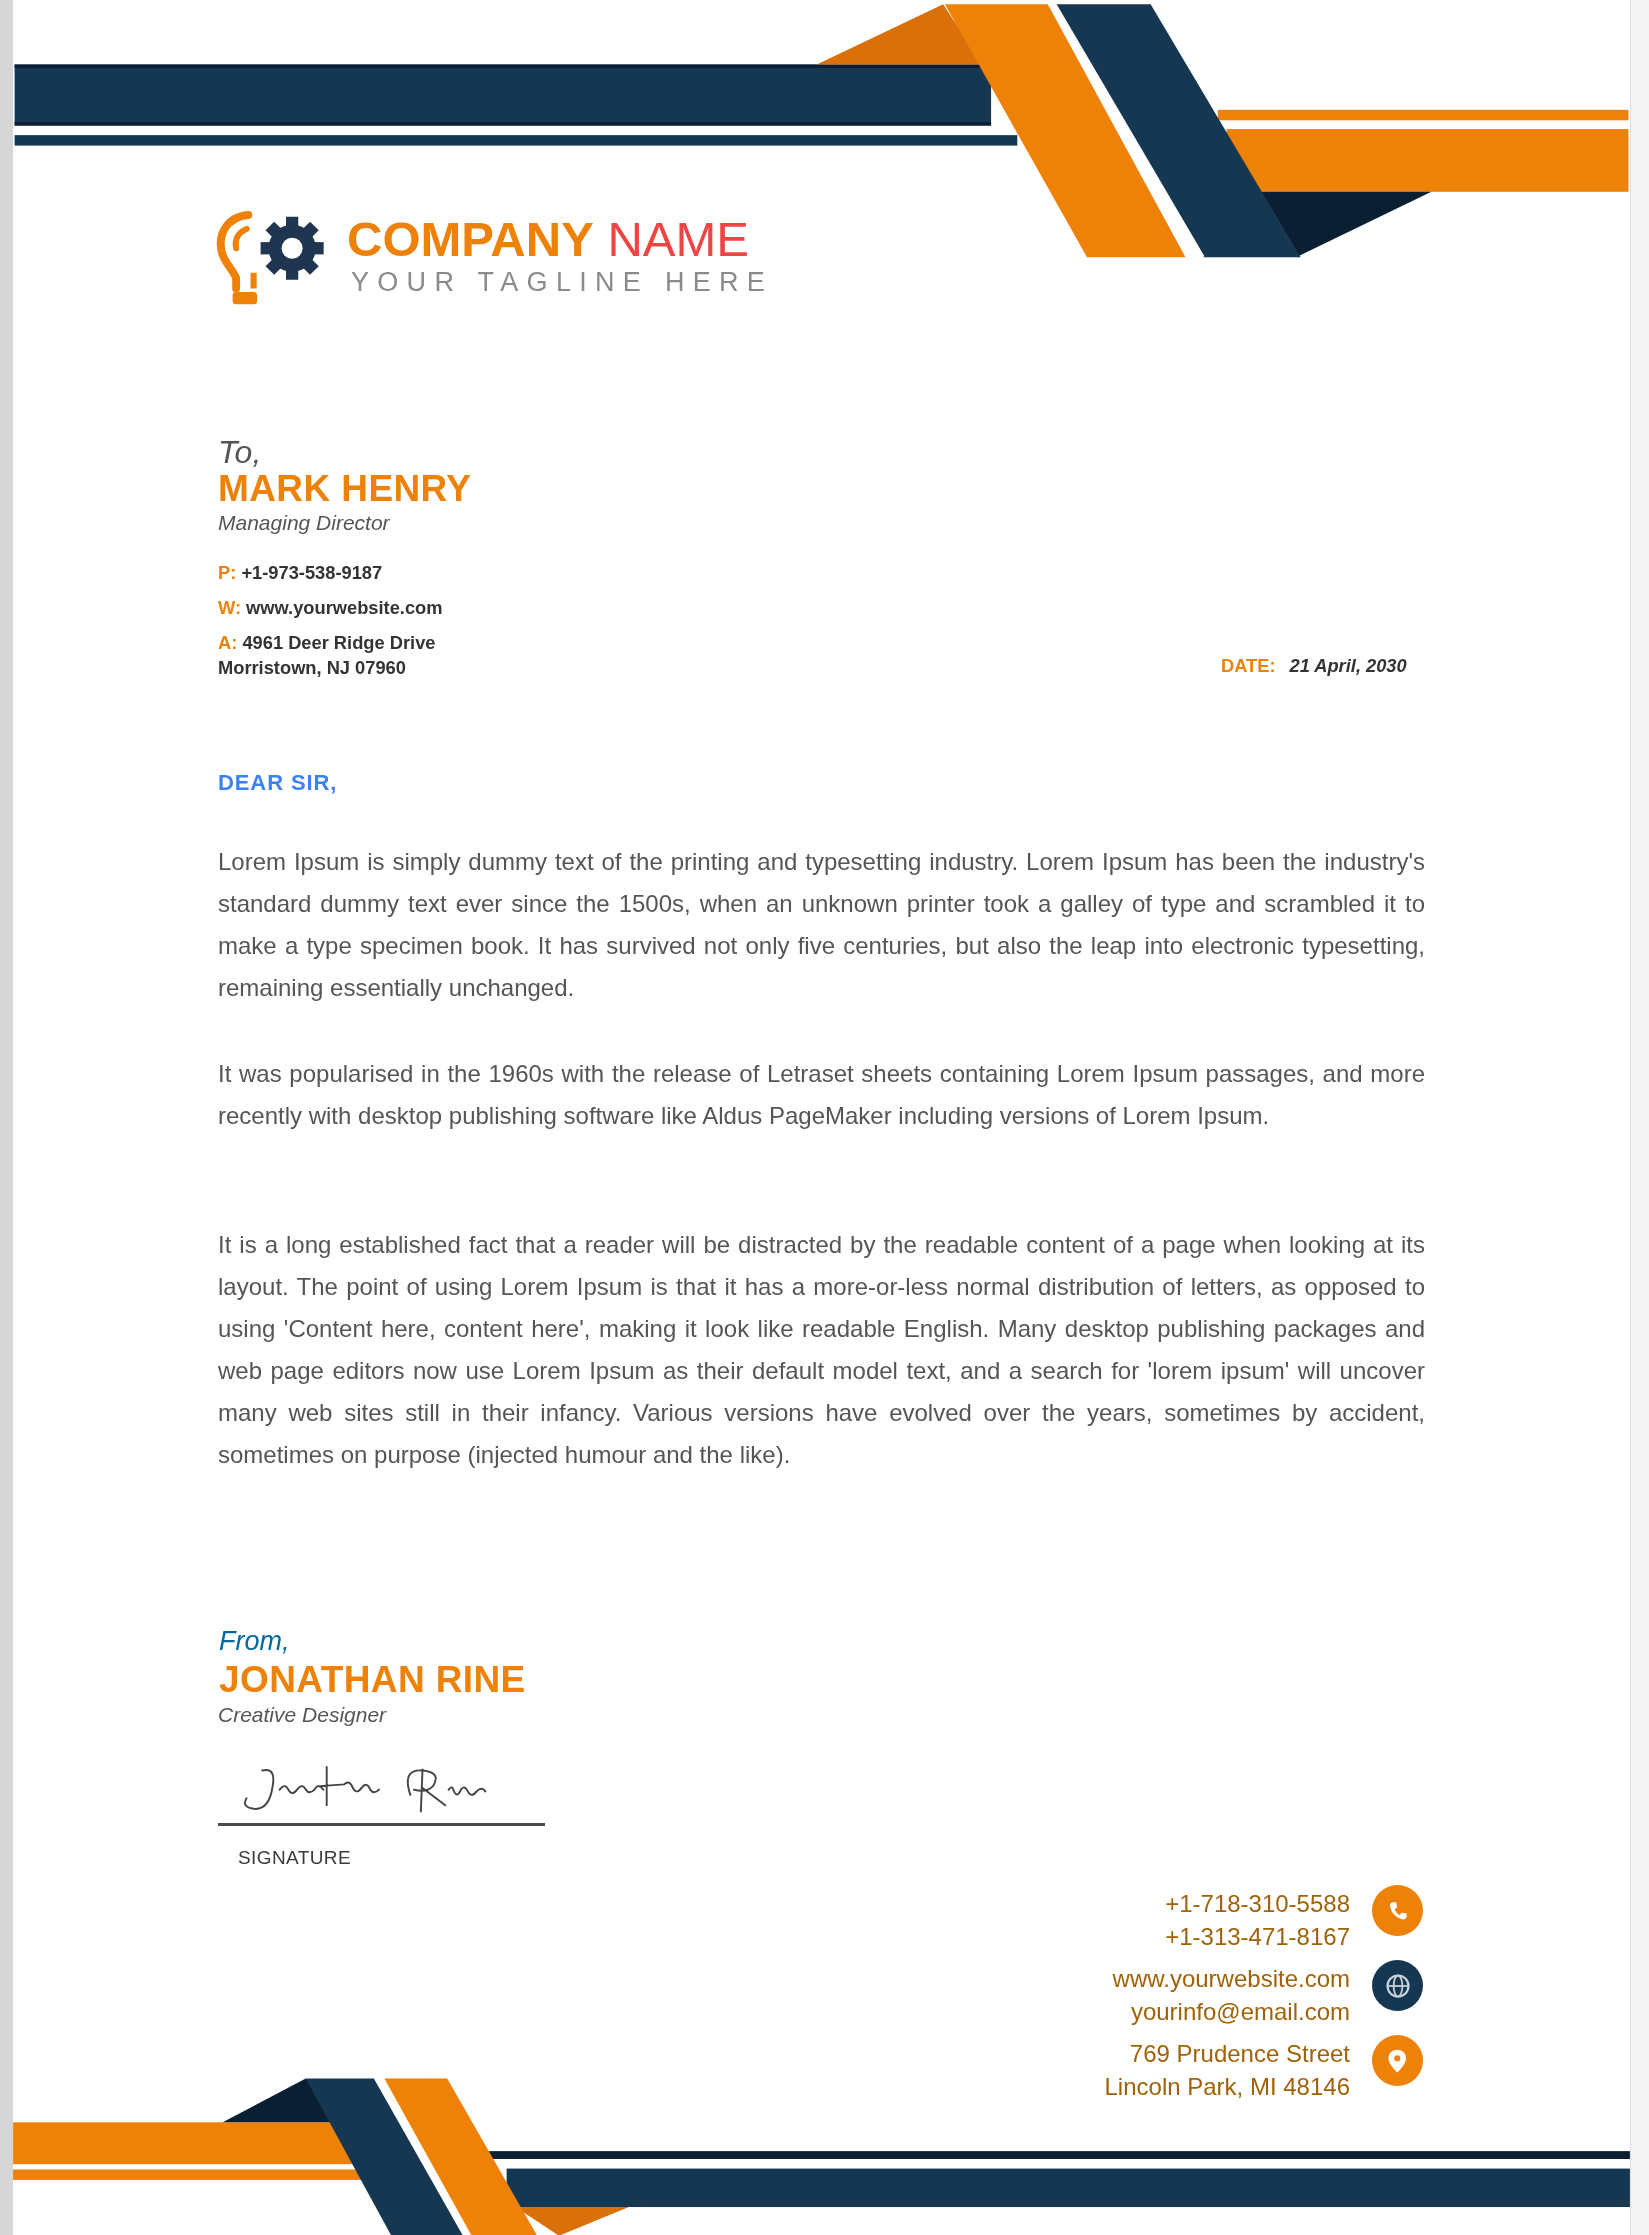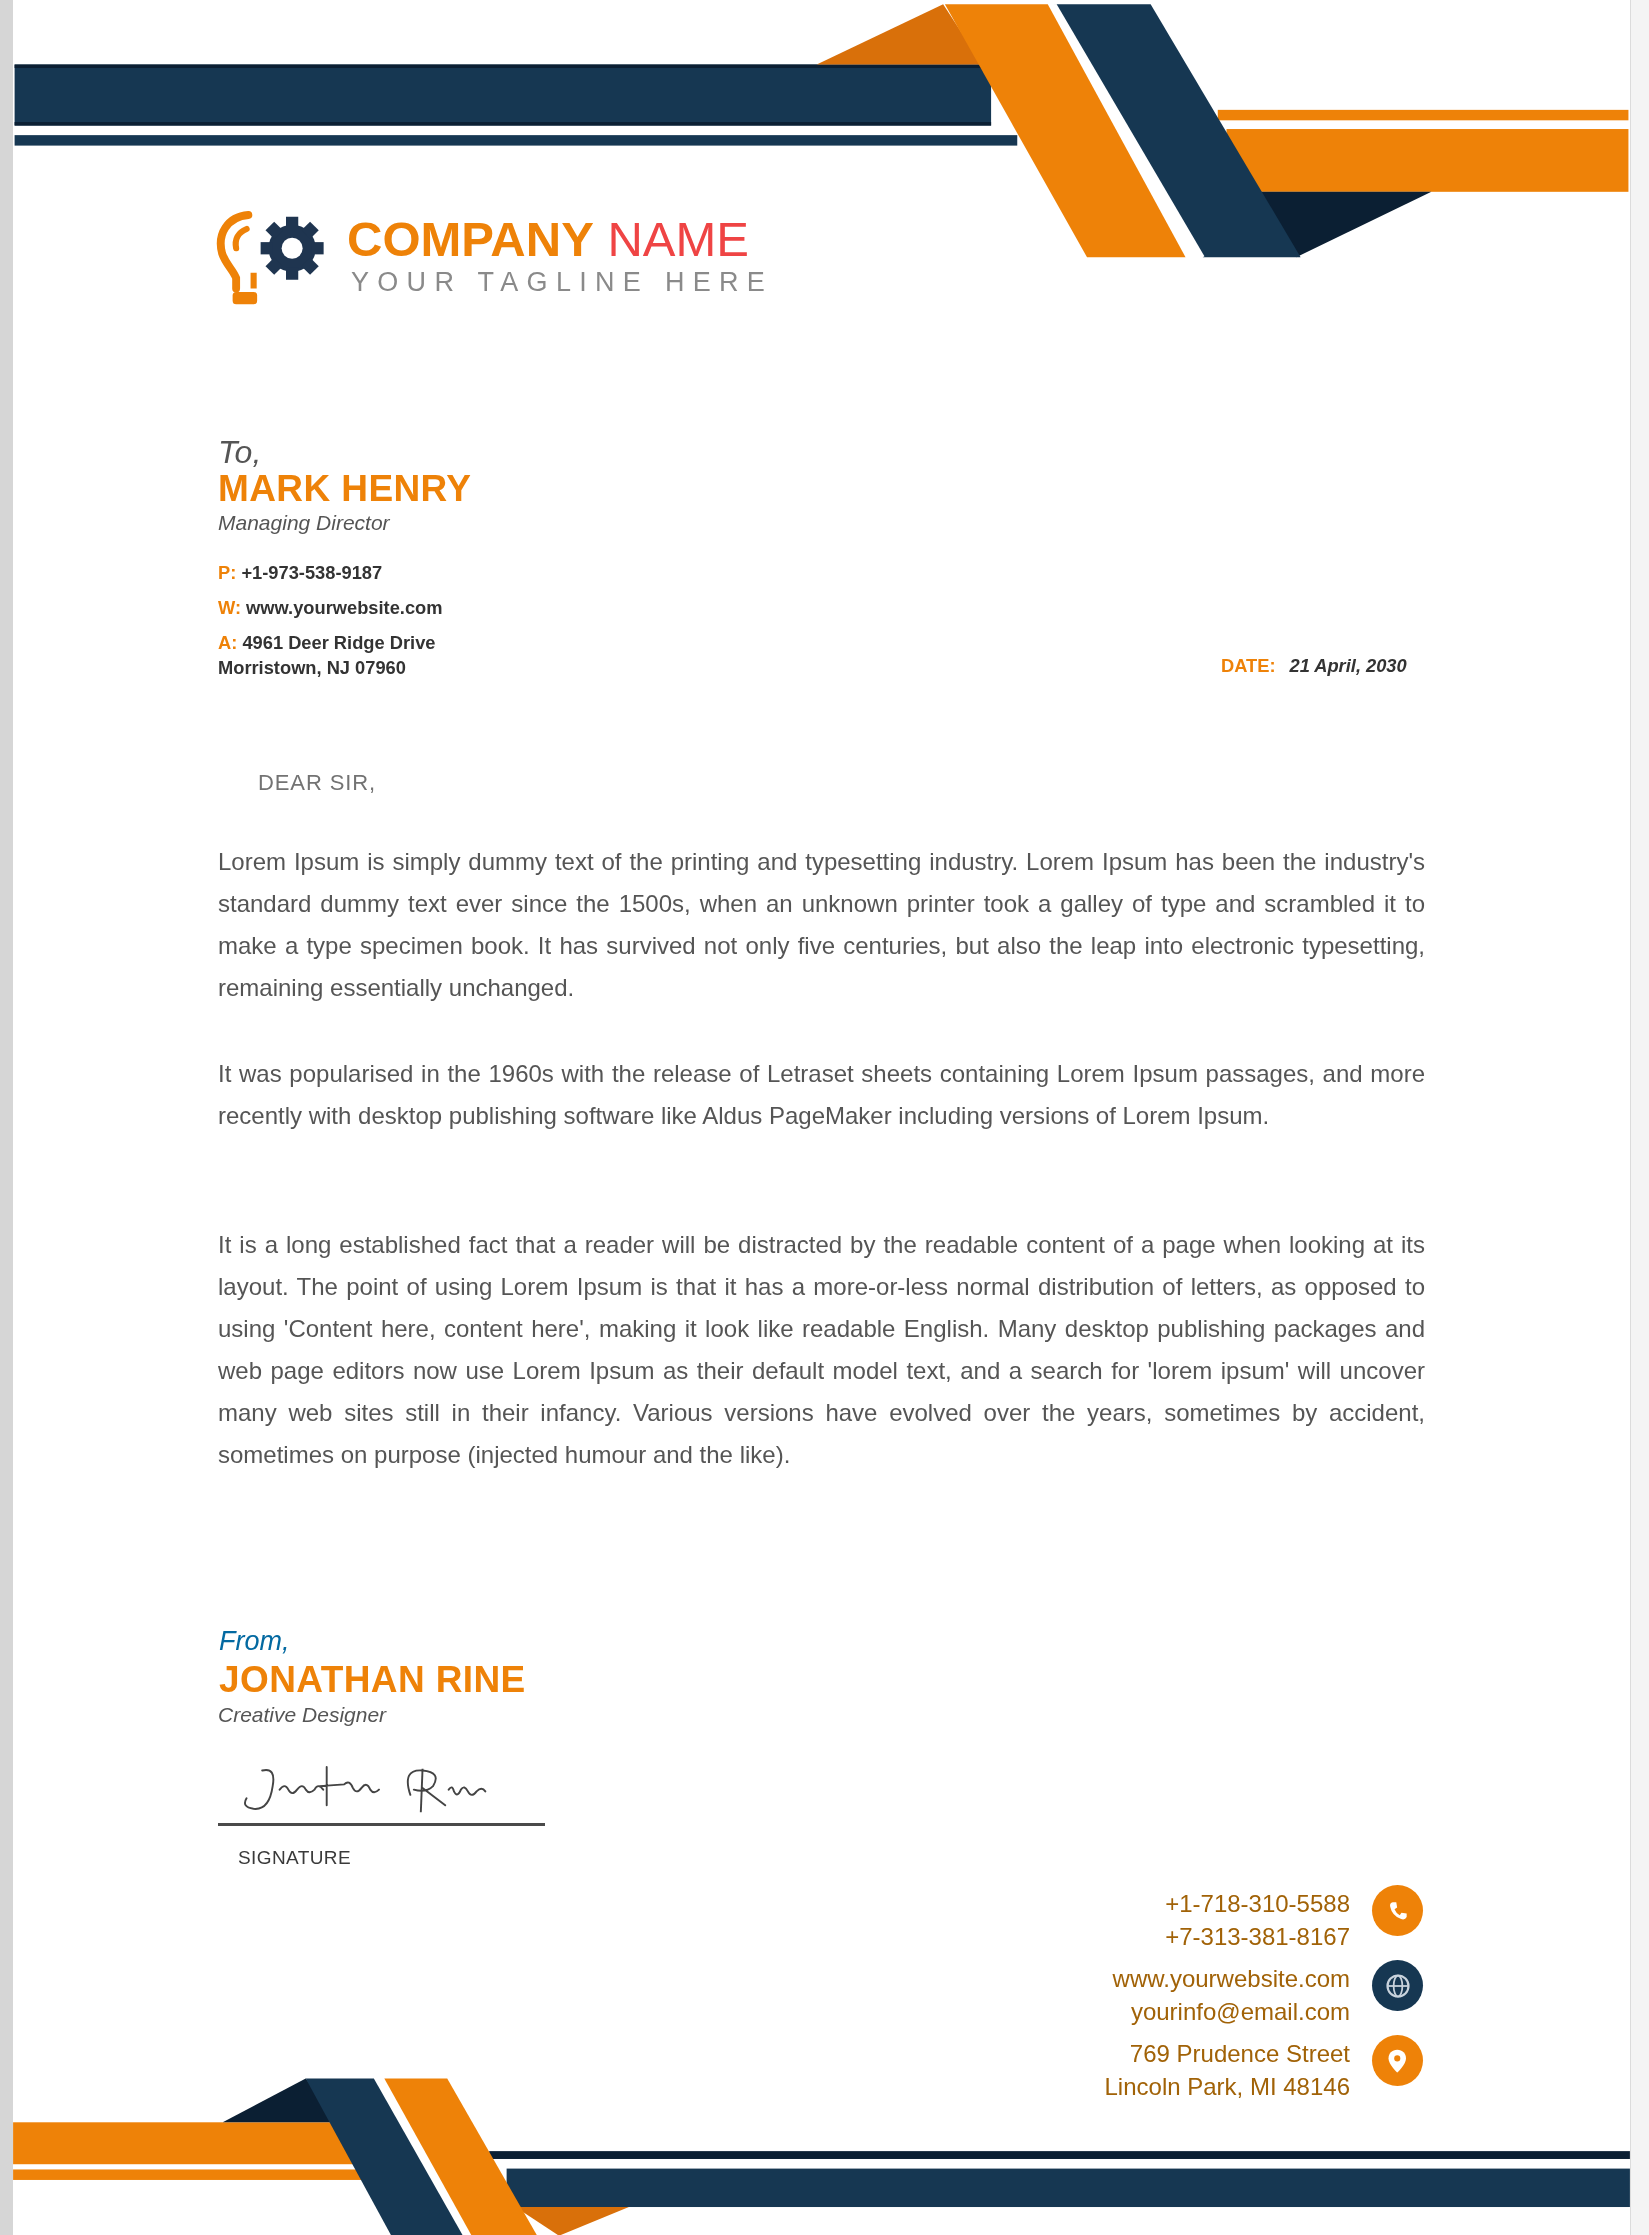--- a/index.html
+++ b/index.html
@@ -14,21 +14,21 @@
   .logo-text .n { color:#ef4444; font-weight:normal; }
   .tagline { left:351px; top:267px; font-size:27px; letter-spacing:8.3px; color:#8a8a8a; white-space:nowrap; }
   .to { left:218px; top:434px; font-size:32px; font-style:italic; color:#555; }
   .rname { left:218px; top:468px; font-size:37px; font-weight:bold; color:#ee8208; letter-spacing:0.4px; white-space:nowrap; }
   .rtitle { left:218px; top:511px; font-size:21px; font-style:italic; color:#555; white-space:nowrap; }
   .cline { left:218px; font-size:18.3px; font-weight:bold; color:#333; white-space:nowrap; line-height:24.5px; }
   .cline .k { color:#ee8208; }
   .date { left:1221px; top:655px; font-size:18.3px; white-space:nowrap; }
   .date .k { color:#ee8208; font-weight:bold; margin-right:14px; }
   .date .v { font-style:italic; font-weight:bold; color:#333; }
-  .salute { left:218px; top:770px; font-size:22px; font-weight:normal; color:#737373; letter-spacing:0.9px;margin-left:40px; }
+  .salute { left:218px; top:770px; font-size:22px; font-weight:bold; color:#3b82f6; letter-spacing:0.9px; }
   .para { left:218px; width:1207px; font-size:24px; line-height:42px; color:#555; text-align:justify; }
   .from { left:219px; top:1626px; font-size:27px; font-style:italic; color:#0369a1; }
   .sname { left:219px; top:1659px; font-size:37px; font-weight:bold; color:#ee8208; letter-spacing:0.4px; white-space:nowrap; }
   .stitle { left:218px; top:1703px; font-size:21px; font-style:italic; color:#555; white-space:nowrap; }
   .sigline { left:218px; top:1823px; width:327px; height:2.6px; background:#4a4a4a; }
   .siglabel { left:238px; top:1847px; font-size:19px; color:#3a3a3a; letter-spacing:0.4px; }
   .contact { right:300px; text-align:right; font-size:24px; line-height:33px; color:#a16207; white-space:nowrap; }
   .cicon { width:51px; height:51px; border-radius:50%; display:flex; align-items:center; justify-content:center; }
 </style>
 </head>
@@ -120,21 +120,21 @@
     <path d="M30 12 Q46 8 42 30 Q38 58 20 56 Q6 54 12 44 M50 34 q6 -8 10 0 q4 8 10 0 q6 -8 10 0 q4 6 10 0 q4 -8 10 0 M104 8 L104 52 M96 30 L124 28 q6 -6 10 4 q4 8 10 0 q6 -8 10 2 q4 6 10 0" fill="none" stroke="#444" stroke-width="2.2" stroke-linecap="round"></path>
     <path d="M200 40 Q190 10 214 12 Q236 14 226 30 Q218 38 204 34 M214 32 L240 52 M244 34 q4 -6 6 2 q4 8 8 -2 q4 -6 8 2 q4 8 10 0 q6 -6 10 0" fill="none" stroke="#444" stroke-width="2.2" stroke-linecap="round"></path>
     <path d="M214 10 L212 60" fill="none" stroke="#444" stroke-width="2.2"></path>
   </svg>
 </div>
 <div class="abs sigline"></div>
 <div class="abs siglabel">SIGNATURE</div>
 
 <div class="abs contact" style="top:1887px;">
   <div>+1-718-310-5588</div>
-  <div>+7-313-381-8167</div>
+  <div>+1-313-471-8167</div>
 </div>
 <div class="abs contact" style="top:1962px;">
   <div>www.yourwebsite.com</div>
   <div>yourinfo@email.com</div>
 </div>
 <div class="abs contact" style="top:2037px;">
   <div>769 Prudence Street</div>
   <div>Lincoln Park, MI 48146</div>
 </div>
 

